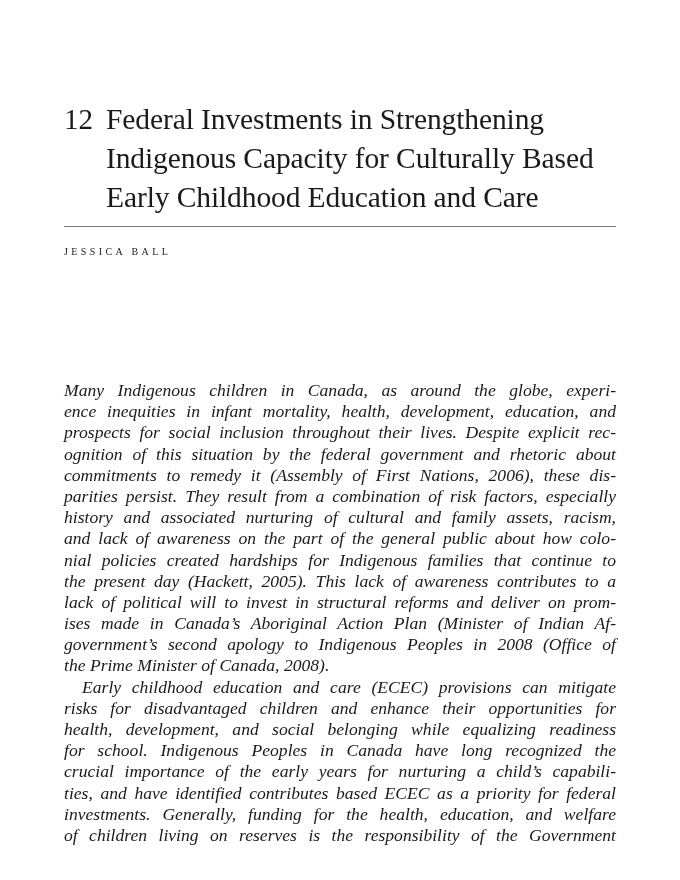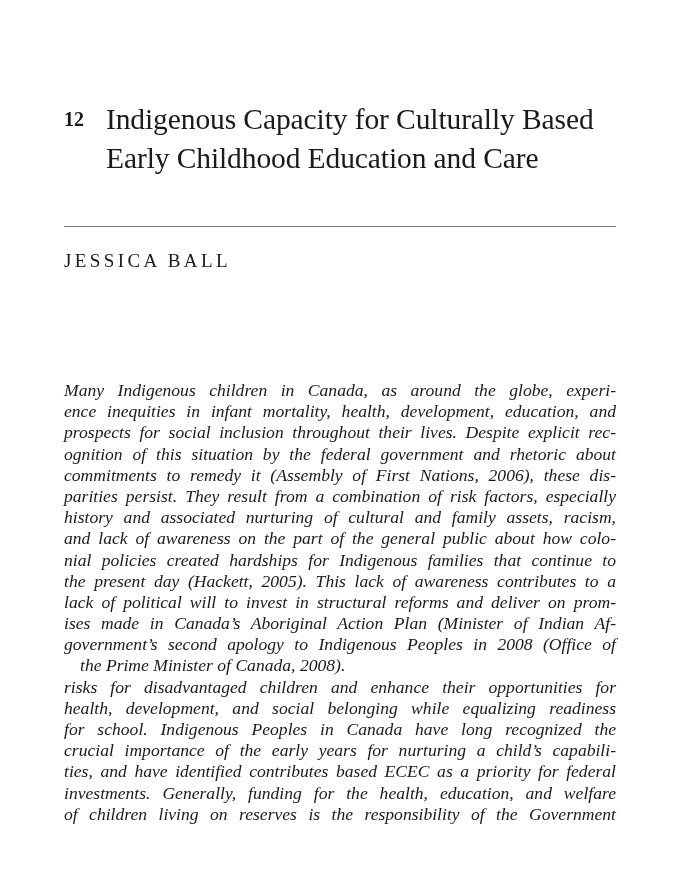--- a/index.html
+++ b/index.html
@@ -1,36 +1,37 @@
 <!DOCTYPE html>
 <html><head>
 <meta charset="utf-8">
 <style>
   html, body { margin: 0; padding: 0; background: #ffffff; }
   body { width: 680px; height: 880px; overflow: hidden; position: relative; color: #1a1a1a; }
   .page { position: absolute; left: 0; top: 0; width: 680px; height: 880px; }
   .chapter-heading { position: absolute; left: 64px; top: 100px; width: 560px; font-family: "Liberation Serif", "DejaVu Serif", serif; }
-  .chapter-number { position: absolute; left: 0; top: 0; font-size: 20px; font-weight: bold; line-height: 39px; }
+  .chapter-number { position: absolute; left: 0; top: 0; font-size: 29px; font-weight: normal; line-height: 39px; }
   .chapter-title { position: absolute; left: 42px; top: 0; width: 520px; font-size: 29.5px; line-height: 39px; letter-spacing: -0.1px; }
   .chapter-title div { white-space: nowrap; }
   .rule { position: absolute; left: 64px; top: 226px; width: 552px; height: 0; border-top: 1.5px solid #7a7a7a; }
-  .author { position: absolute; left: 64px; top: 251px; font-family: "Liberation Serif", "DejaVu Serif", serif; font-size: 19px; letter-spacing: 3.4px; line-height: 20px; }
+  .author { position: absolute; left: 64px; top: 242px; font-family: "Liberation Serif", "DejaVu Serif", serif; font-size: 10px; letter-spacing: 3.4px; line-height: 20px; }
   .body-text { position: absolute; left: 64px; top: 380px; width: 552px; font-family: "Liberation Serif", "DejaVu Serif", serif; font-size: 17.6px; line-height: 21.2px; }
   .line { display: block; text-align: justify; text-align-last: justify; white-space: nowrap; height: 21.2px; overflow: visible; font-style: italic; }
-  .line.last { text-align-last: left; margin-left: 16px; }
+  .line.last { text-align-last: left; }
   .line.indent { padding-left: 18px; }
 </style>
 </head>
 <body>
 
 <div class="page">
 
   <div class="chapter-heading">
     <div class="chapter-number">12</div>
     <div class="chapter-title">
+      <div>Federal Investments in Strengthening</div>
       <div>Indigenous Capacity for Culturally Based</div>
       <div>Early Childhood Education and Care</div>
     </div>
   </div>
 
   <div class="rule"></div>
 
   <div class="author">JESSICA BALL</div>
 
   <div class="body-text">
@@ -44,20 +45,21 @@
       <span class="line">history and associated nurturing of cultural and family assets, racism,</span>
       <span class="line">and lack of awareness on the part of the general public about how colo-</span>
       <span class="line">nial policies created hardships for Indigenous families that continue to</span>
       <span class="line">the present day (Hackett, 2005). This lack of awareness contributes to a</span>
       <span class="line">lack of political will to invest in structural reforms and deliver on prom-</span>
       <span class="line">ises made in Canada’s Aboriginal Action Plan (Minister of Indian Af-</span>
       <span class="line">government’s second apology to Indigenous Peoples in 2008 (Office of</span>
       <span class="line last">the Prime Minister of Canada, 2008).</span>
     </div>
     <div>
+      <span class="line indent">Early childhood education and care (ECEC) provisions can mitigate</span>
       <span class="line">risks for disadvantaged children and enhance their opportunities for</span>
       <span class="line">health, development, and social belonging while equalizing readiness</span>
       <span class="line">for school. Indigenous Peoples in Canada have long recognized the</span>
       <span class="line">crucial importance of the early years for nurturing a child’s capabili-</span>
       <span class="line">ties, and have identified contributes based ECEC as a priority for federal</span>
       <span class="line">investments. Generally, funding for the health, education, and welfare</span>
       <span class="line">of children living on reserves is the responsibility of the Government</span>
     </div>
   </div>
 

